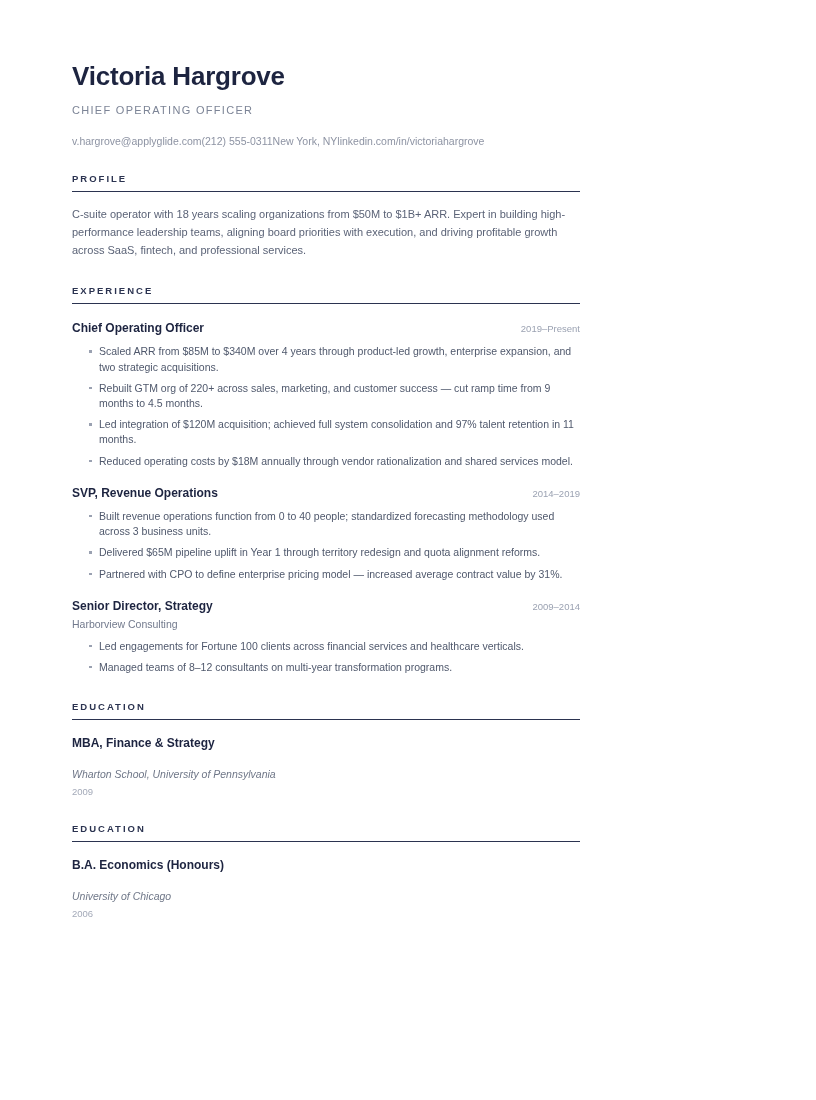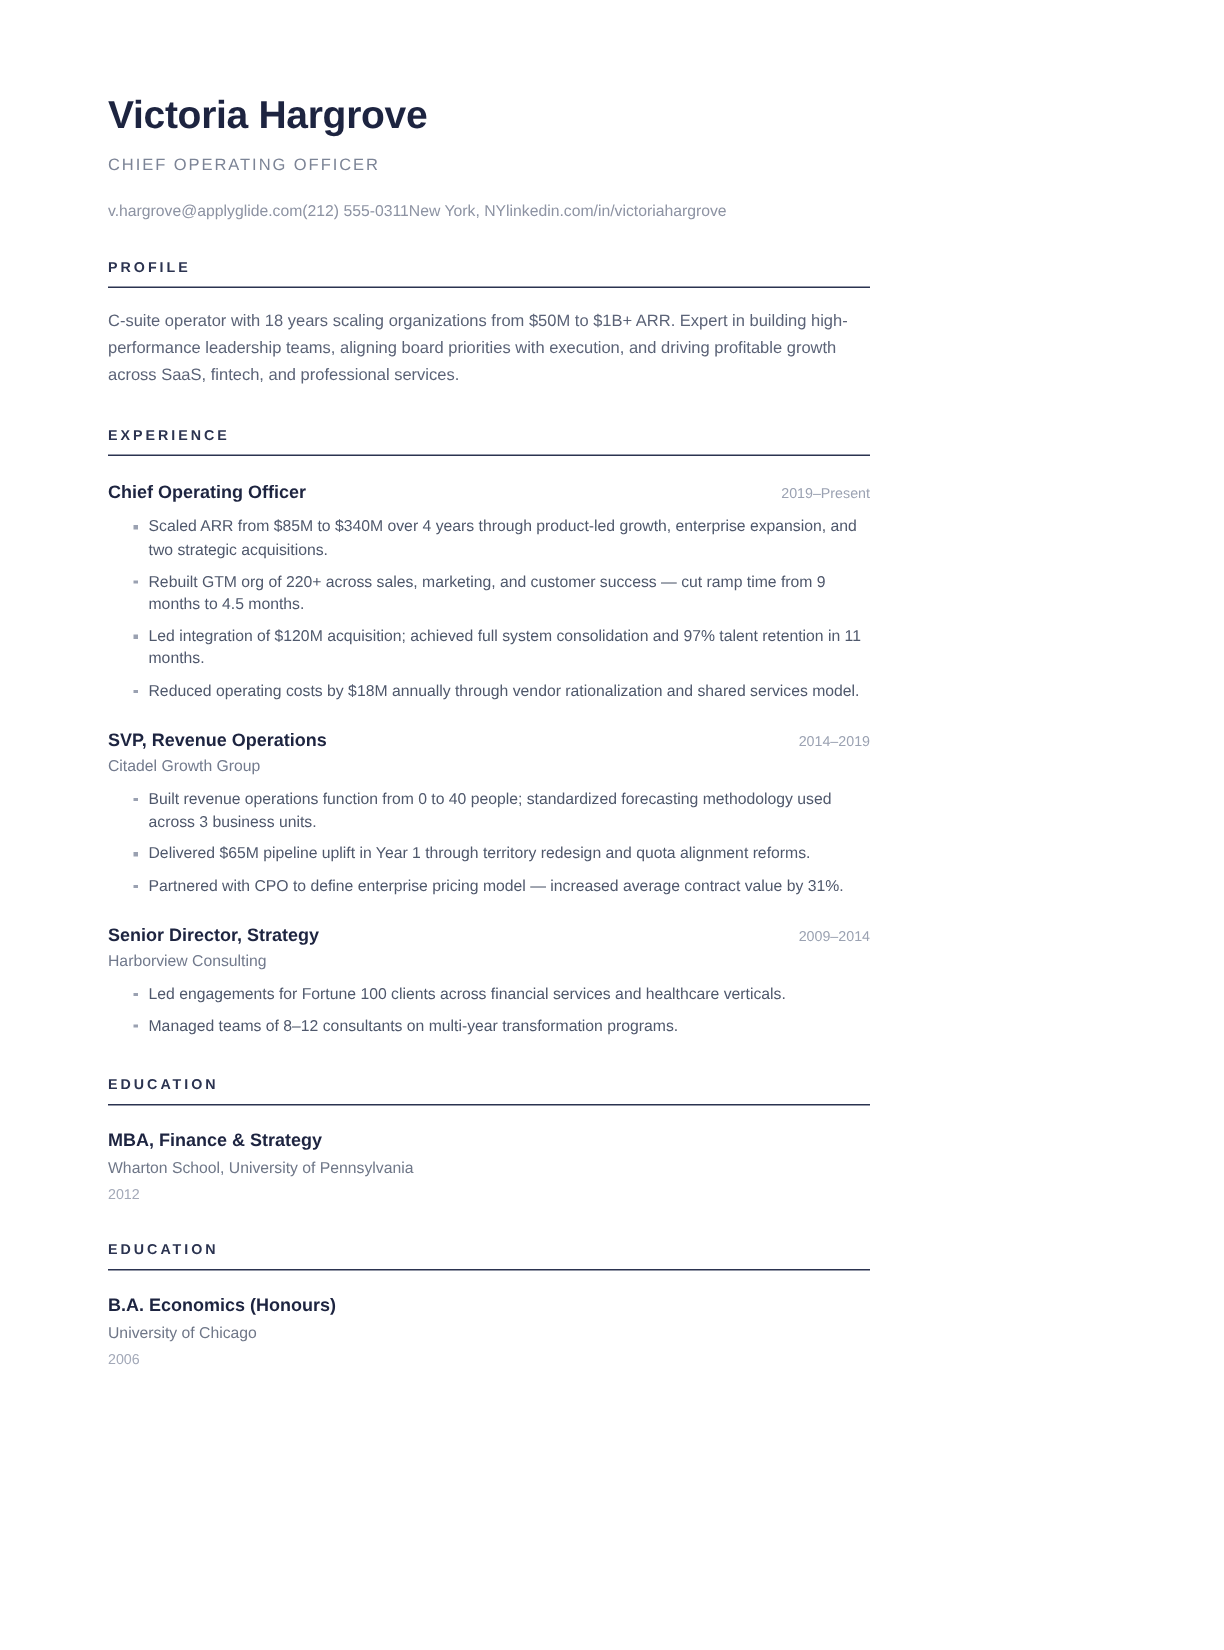--- a/index.html
+++ b/index.html
@@ -119,23 +119,24 @@
   }
 
   
   .edu { margin-top: 16px; }
   .edu-degree {
     font-size: 12px;
     font-weight: bold;
     color: #1d2440;
   }
   .edu-school {
-    margin-top: 6px;
+    margin-top: 18px;
     font-size: 10.5px;
     color: #6f7788;
+    font-style: italic;
   }
   .edu-year {
     margin-top: 6px;
     font-size: 9.5px;
     color: #a3a9b8;
   }
 
   
   .skills {
     margin-top: 14px;
@@ -182,21 +183,20 @@
         <li>Led integration of $120M acquisition; achieved full system consolidation and 97% talent retention in 11 months.</li>
         <li>Reduced operating costs by $18M annually through vendor rationalization and shared services model.</li>
       </ul>
     </div>
 
     <div class="job">
       <div class="job-head">
         <span class="job-title">SVP, Revenue Operations</span>
         <span class="job-dates">2014–2019</span>
       </div>
-      <div class="job-org">Citadel Growth Group</div>
       <ul class="bullets">
         <li>Built revenue operations function from 0 to 40 people; standardized forecasting methodology used across 3 business units.</li>
         <li>Delivered $65M pipeline uplift in Year 1 through territory redesign and quota alignment reforms.</li>
         <li>Partnered with CPO to define enterprise pricing model — increased average contract value by 31%.</li>
       </ul>
     </div>
 
     <div class="job">
       <div class="job-head">
         <span class="job-title">Senior Director, Strategy</span>
@@ -209,21 +209,21 @@
       </ul>
     </div>
   </div>
 
   <div class="section">
     <div class="section-title">EDUCATION</div>
     <div class="rule"></div>
     <div class="edu">
       <div class="edu-degree">MBA, Finance &amp; Strategy</div>
       <div class="edu-school">Wharton School, University of Pennsylvania</div>
-      <div class="edu-year">2012</div>
+      <div class="edu-year">2009</div>
     </div>
   </div>
 
   <div class="section">
     <div class="section-title">EDUCATION</div>
     <div class="rule"></div>
     <div class="edu">
       <div class="edu-degree">B.A. Economics (Honours)</div>
       <div class="edu-school">University of Chicago</div>
       <div class="edu-year">2006</div>

